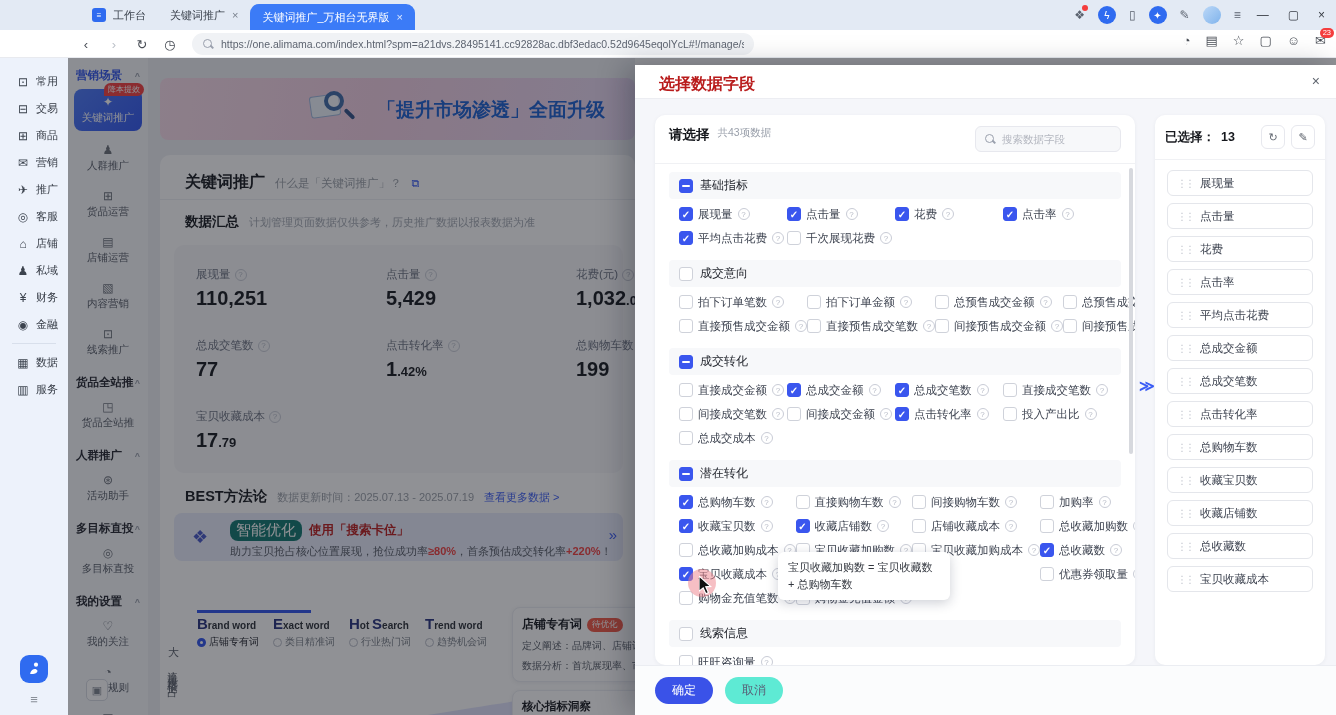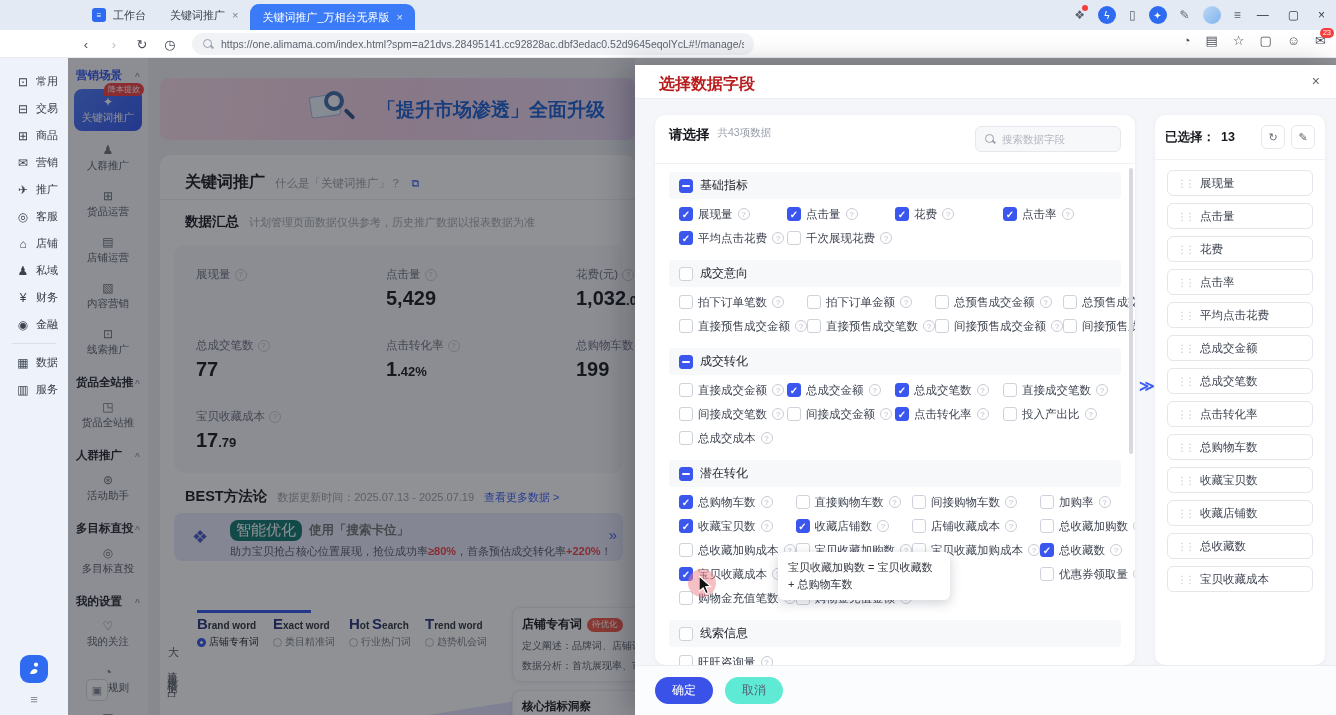--- a/index.html
+++ b/index.html
@@ -76,21 +76,21 @@
   .stat .sval{margin-top:5px;font-size:20px;font-weight:bold;color:#15181d}
   .stat .sval .sm{font-size:13px}
   #best-row{position:absolute;left:25px;top:332px;display:flex;align-items:baseline;gap:10px;white-space:nowrap}
   #best-title{font-size:14.5px;font-weight:bold;color:#15181d}
   #best-update{font-size:11px;color:#9aa0a8}
   #best-link{font-size:11px;color:#3a5cf5;cursor:pointer}
   #promo{position:absolute;left:14px;top:358px;right:12px;height:48px;background:#e8ecfb;border-radius:8px;padding:7px 10px 0 56px}
   #promo-ico{position:absolute;left:18px;top:13px;font-size:18px;color:#4657c7}
   #promo-line1{display:flex;align-items:center;gap:7px}
   #promo-badge{background:#0f766e;color:#fff;font-size:15px;padding:1px 6px;border-radius:8px;white-space:nowrap}
-  #promo-title{font-size:12.5px;font-weight:bold;color:#737373;white-space:nowrap}
+  #promo-title{font-size:12.5px;font-weight:bold;color:#b91c1c;white-space:nowrap}
   #promo-desc{margin-top:3px;font-size:11px;color:#555b66;white-space:nowrap;overflow:hidden}
   #promo-desc .r{color:#f03e3e;font-weight:bold}
   #promo-arrow{position:absolute;right:6px;top:13px;font-size:15px;color:#3a5cf5}
   #wordtab-bar{position:absolute;left:37px;top:455px;width:114px;height:3px;background:#2f54eb}
   #word-tabs{position:absolute;left:37px;top:460px;display:flex;gap:12px}
   .wtab{width:64px;cursor:pointer}
   .wtab .wline1{font-size:10px;font-weight:bold;color:#2a2f36;white-space:nowrap}
   .wtab .wline1 .big{font-size:15px;color:#25317d}
   .wtab .wline2{display:flex;align-items:center;gap:3px;margin-top:3px;font-size:10px;color:#7a8089;white-space:nowrap}
   .wtab.active .wline2{color:#23262e}
@@ -362,20 +362,21 @@
         <span id="summary-title">数据汇总</span>
         <span id="summary-note">计划管理页面数据仅供参考，历史推广数据以报表数据为准</span>
       </div>
       <div id="stats-panel">
         <div id="stats-grid">
             <div class="stat">
               <div class="slabel">
                 <span>展现量</span>
                 <span class="info">?</span>
               </div>
+              <div class="sval">110,251</div>
             </div>
             <div class="stat">
               <div class="slabel">
                 <span>点击量</span>
                 <span class="info">?</span>
               </div>
               <div class="sval">5,429</div>
             </div>
             <div class="stat">
               <div class="slabel">

